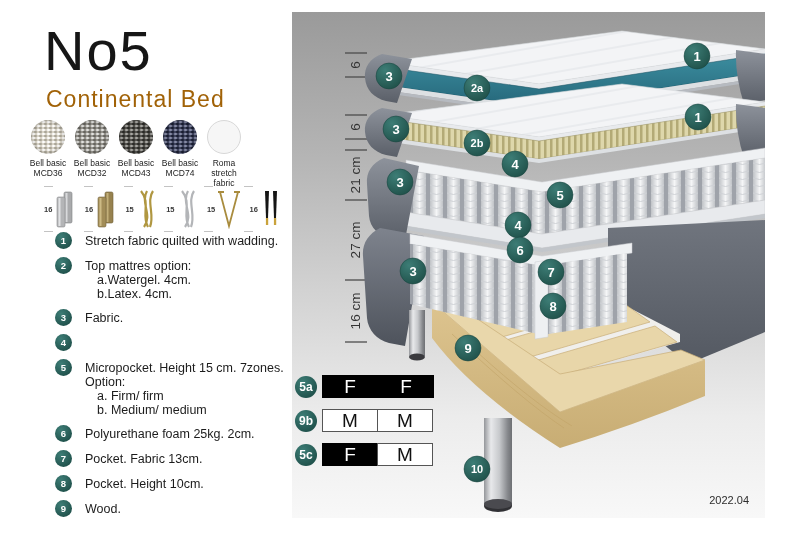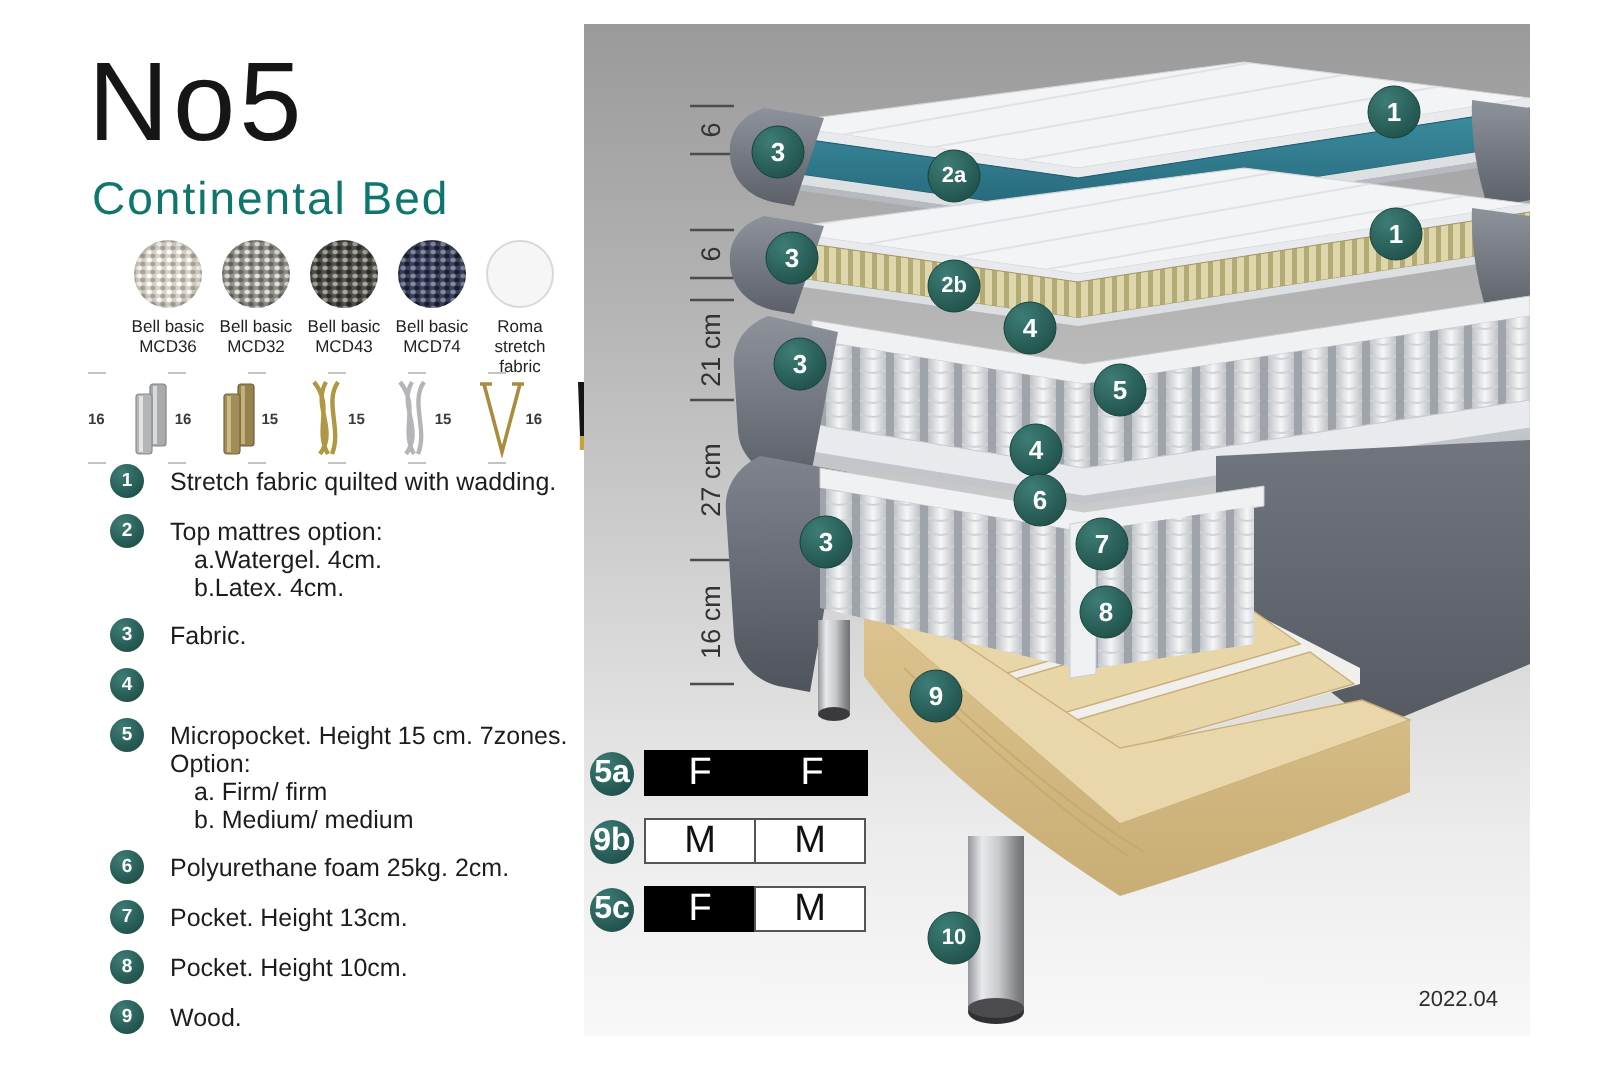--- a/index.html
+++ b/index.html
@@ -3,39 +3,39 @@
 <meta charset="utf-8">
 <style>
   html,body{margin:0;padding:0}
   body{width:800px;height:533px;position:relative;background:#fff;overflow:hidden;
        font-family:"Liberation Sans",sans-serif;color:#1c1c1c}
 
   
   .title{position:absolute;left:44px;top:18px;font-size:56px;font-weight:300;
          letter-spacing:2px;color:#161616}
   .subtitle{position:absolute;left:46px;top:86px;font-size:23px;font-weight:300;
-            letter-spacing:1px;color:#0f766e}
-
-  .swatches{position:absolute;left:42px;top:120px;width:240px;display:flex;justify-content:flex-end}
+            letter-spacing:1px;color:#a16207}
+
+  .swatches{position:absolute;left:26px;top:120px;width:240px;display:flex;justify-content:flex-start}
   .swatch{width:44px;text-align:center}
   .swatch .circ{width:34px;height:34px;border-radius:50%;margin:0 auto;
                 box-shadow:inset 0 0 5px rgba(0,0,0,.28)}
   .sw1 .circ{background-color:#d8d3c7;background-image:radial-gradient(rgba(255,255,255,.95) 1px,transparent 1.7px),radial-gradient(rgba(110,105,92,.45) 1px,transparent 1.7px);background-size:5px 4px,5px 4px;background-position:0 0,2px 2px}
   .sw2 .circ{background-color:#95938c;background-image:radial-gradient(rgba(240,240,238,.85) 1px,transparent 1.7px),radial-gradient(rgba(55,53,48,.5) 1px,transparent 1.7px);background-size:5px 4px,5px 4px;background-position:0 0,2px 2px}
   .sw3 .circ{background-color:#53524d;background-image:radial-gradient(rgba(205,205,200,.7) 1px,transparent 1.7px),radial-gradient(rgba(15,15,13,.6) 1px,transparent 1.7px);background-size:5px 4px,5px 4px;background-position:0 0,2px 2px}
   .sw4 .circ{background-color:#3d425c;background-image:radial-gradient(rgba(175,180,205,.65) 1px,transparent 1.7px),radial-gradient(rgba(10,13,30,.7) 1px,transparent 1.7px);background-size:5px 4px,5px 4px;background-position:0 0,2px 2px}
   .sw5 .circ{background:#f6f6f6;border:1px solid #d8d8d8;box-shadow:none;width:32px;height:32px}
   .swatch .lab{font-size:8.5px;line-height:1.2;margin-top:4px;color:#222}
 
   .legs{position:absolute;left:44px;top:186px;width:238px;height:46px;
         display:flex;justify-content:space-between;align-items:center}
   .legs::before,.legs::after{content:"";position:absolute;left:0;right:0;height:1px;
         background:repeating-linear-gradient(90deg,#c3c3c3 0 9px,transparent 9px 40px)}
   .legs::before{top:0}.legs::after{bottom:0}
-  .leg{display:flex;align-items:center;gap:13px}
+  .leg{display:flex;align-items:center;gap:2px}
   .leg .num{font-size:7.5px;font-weight:bold;color:#3a3a3a}
 
   .features{position:absolute;left:45px;top:232px;width:258px}
   .feat{display:flex;margin-bottom:8px}
   .feat .bdg{flex:0 0 17px;width:17px;height:17px;border-radius:50%;margin:0 13px 0 10px;
        background:radial-gradient(circle at 35% 28%,#3d7d76,#21534d 75%);
        color:#fff;font-size:9.5px;font-weight:bold;display:flex;align-items:center;justify-content:center}
   .feat .txt{font-size:12.5px;line-height:14px;padding-top:2px}
   .feat .sub{margin-left:12px}
 
@@ -47,21 +47,21 @@
   .bdg-d circle{fill:url(#bgrad);stroke:#16423d;stroke-width:.5}
   .bdg-d text{fill:#fff;font-family:"Liberation Sans",sans-serif;font-weight:bold;font-size:13px;
               text-anchor:middle;dominant-baseline:central}
   .bdg-d.sm text{font-size:11px}
   .ruler-t{fill:#333;font-size:13.5px;font-family:"Liberation Sans",sans-serif}
 
   .firm{position:absolute;left:3px;top:363px}
   .frow{display:flex;align-items:center;margin-bottom:11px;height:23px}
   .frow .fbdg{width:22px;height:22px;border-radius:50%;margin-right:5px;
        background:radial-gradient(circle at 35% 28%,#3d7d76,#21534d 75%);
-       color:#fff;font-size:16px;font-weight:bold;display:flex;align-items:center;justify-content:center}
+       color:#fff;font-size:12px;font-weight:bold;display:flex;align-items:center;justify-content:center}
   .fcell{width:56px;height:23px;display:flex;align-items:center;justify-content:center;
          font-size:19px;box-sizing:border-box}
   .fcell.dark{background:#000;color:#fff}
   .fcell.light{background:#fff;color:#111;border:1px solid #555}
   .frow.ra .fcell:first-child{margin-right:3px}
   .frow.rb .fcell+.fcell,.frow.rc .fcell+.fcell{margin-left:-1px}
   .frow.rc .fcell.dark{margin-right:0}
 
   .version{position:absolute;right:16px;bottom:12px;font-size:11px;color:#2d2d2d}
 </style>
@@ -167,21 +167,21 @@
       <div class="sub">a. Firm/ firm</div>
       <div class="sub">b. Medium/ medium</div>
     </div>
   </div>
   <div class="feat">
     <div class="bdg">6</div>
     <div class="txt">Polyurethane foam 25kg. 2cm.</div>
   </div>
   <div class="feat">
     <div class="bdg">7</div>
-    <div class="txt">Pocket. Height 13cm.</div>
+    <div class="txt">Pocket. Fabric 13cm.</div>
   </div>
   <div class="feat">
     <div class="bdg">8</div>
     <div class="txt">Pocket. Height 10cm.</div>
   </div>
   <div class="feat">
     <div class="bdg">9</div>
     <div class="txt">Wood.</div>
   </div>
 

